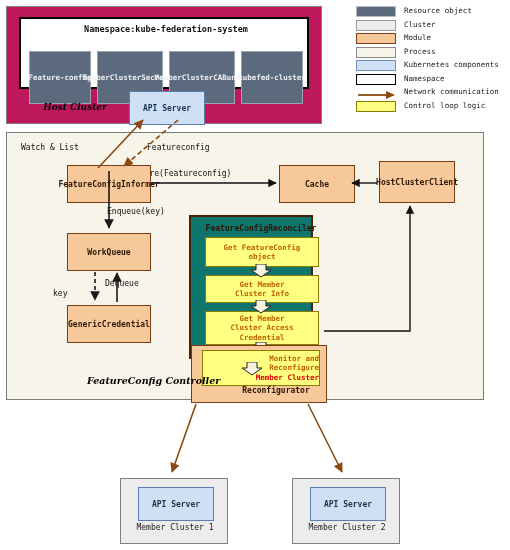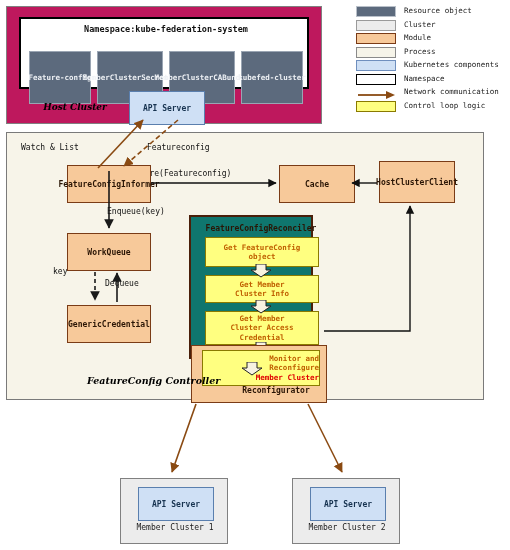--- a/index.html
+++ b/index.html
@@ -39,21 +39,21 @@
   .sw-ctl{background:#ffff80;border:1.5px solid #8a7a00;}
   .sw-arrow{left:4px;top:1px;width:40px;height:13px;}
 
   
   #fc-controller{left:6px;top:132px;width:478px;height:268px;
       background:#f7f4e9;border:1.5px solid #7a7a7a;}
   #lbl-watchlist{left:14px;top:10px;font-size:8px;color:#111;white-space:nowrap;}
   #lbl-featureconfig{left:140px;top:10px;font-size:8px;color:#111;white-space:nowrap;}
   #lbl-store{left:128px;top:36px;font-size:8px;color:#111;white-space:nowrap;}
   #lbl-enqueue{left:100px;top:74px;font-size:8px;color:#111;white-space:nowrap;}
-  #lbl-key{left:46px;top:134px;font-size:8px;color:#111;white-space:nowrap;}
+  #lbl-key{left:46px;top:156px;font-size:8px;color:#111;white-space:nowrap;}
   #lbl-dequeue{left:98px;top:146px;font-size:8px;color:#111;white-space:nowrap;}
   #fc-ctrl-label{left:80px;top:242px;font-size:9.5px;font-weight:bold;font-style:italic;
       color:#000;font-family:"DejaVu Serif","Liberation Serif",serif;white-space:nowrap;}
 
   .mod{background:#f7c99a;border:1.5px solid #7a3b16;color:#2a1505;
       font-size:8px;font-weight:bold;line-height:11px;}
   #m-informer{left:60px;top:32px;width:84px;height:38px;}
   #m-cache{left:272px;top:32px;width:76px;height:38px;}
   #m-hostclient{left:372px;top:28px;width:76px;height:42px;}
   #m-workqueue{left:60px;top:100px;width:84px;height:38px;}

